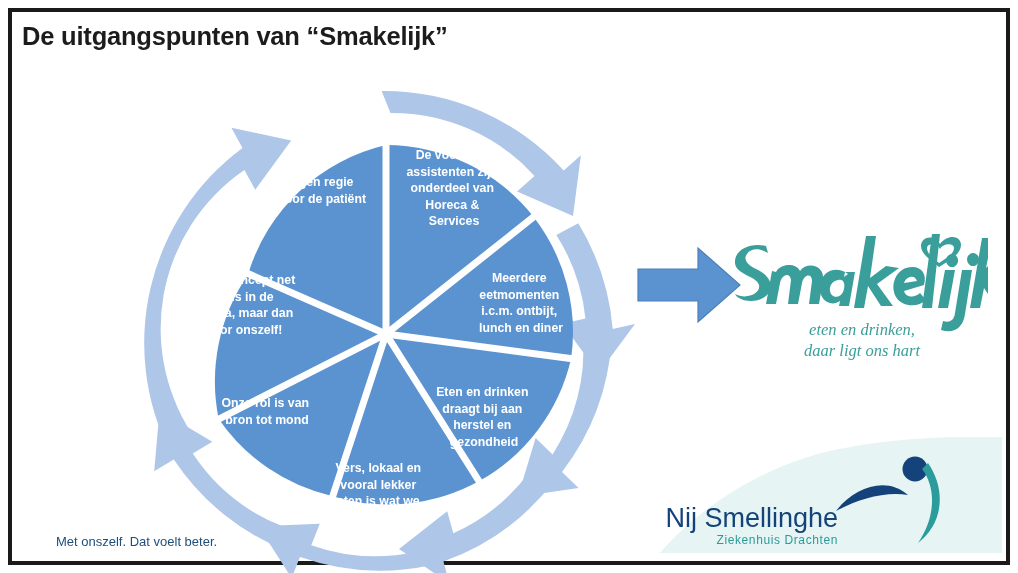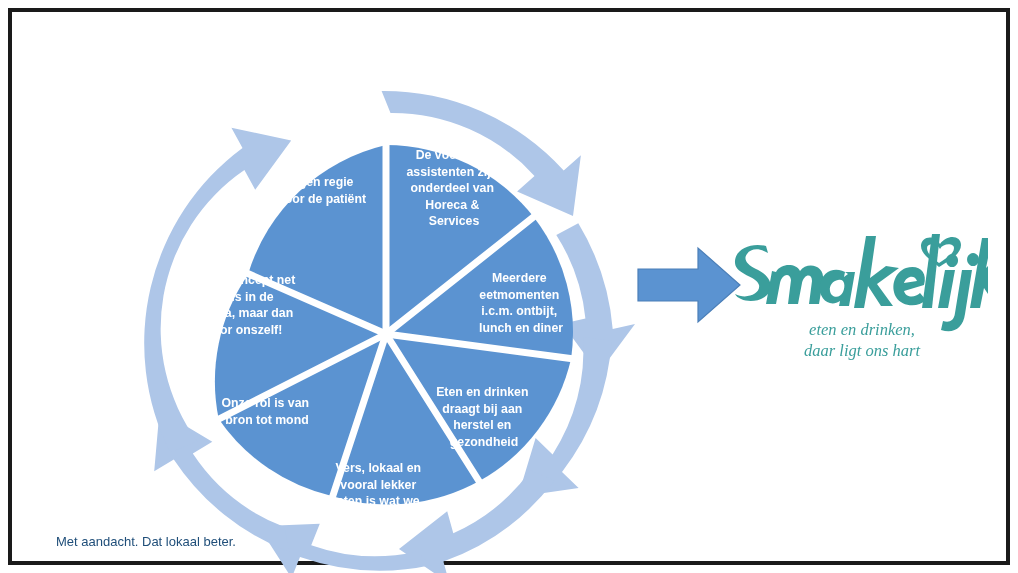--- a/index.html
+++ b/index.html
@@ -80,20 +80,21 @@
   }
   .seg-text tspan { text-anchor: middle; }
   svg { display: block; }
 </style>
 </head>
 <body>
 
 <div id="slide">
   <div id="frame"></div>
 
+  <div id="title">De uitgangspunten van “Smakelijk”</div>
 
   <div id="wheel-wrap">
     <svg width="500" height="500" viewBox="0 0 500 500" aria-hidden="true">
       <defs>
         
       </defs>
 
       <g fill="#aec6e8">
 
         <path d="M 245.6 6.9
@@ -272,15 +273,30 @@
                M214 27 C217 21 228 21 228 26 C228 32 219 37 213 41
                C208 37 201 32 201 26 C201 21 211 21 214 27 Z" fill-rule="evenodd"></path>
 
       <g fill="#3a9e9b" font-family="'Liberation Serif', serif" font-style="italic" font-size="16.5" text-anchor="middle">
         <text x="136" y="113">eten en drinken,</text>
         <text x="136" y="134">daar ligt ons hart</text>
       </g>
     </svg>
   </div>
 
-
-  <div id="footer-tagline">Met aandacht. Dat lokaal beter.</div>
+  <div id="hospital-corner">
+    <svg width="342" height="116" viewBox="0 0 342 116" aria-hidden="true">
+
+      <path fill="#e6f4f3" d="M342 0 L342 116 L0 116 C0 116 60 40 170 14 C250 -4 342 0 342 0 Z"></path>
+
+      <g>
+        <circle cx="255" cy="32" r="12.5" fill="#14427a"></circle>
+        <path d="M176 74 C196 48 228 40 248 58 C226 54 198 62 176 74 Z" fill="#14427a"></path>
+        <path d="M268 26 C286 52 284 86 258 106 C276 80 276 50 262 32 Z" fill="#2b9b9b"></path>
+      </g>
+
+      <text x="178" y="90" text-anchor="end" font-family="'Liberation Sans', sans-serif" font-size="27" fill="#14427a">Nij Smellinghe</text>
+      <text x="178" y="107" text-anchor="end" font-family="'Liberation Sans', sans-serif" font-size="12" letter-spacing="0.6" fill="#2b9b9b">Ziekenhuis Drachten</text>
+    </svg>
+  </div>
+
+  <div id="footer-tagline">Met onszelf. Dat voelt beter.</div>
 </div>
 
 </body></html>

